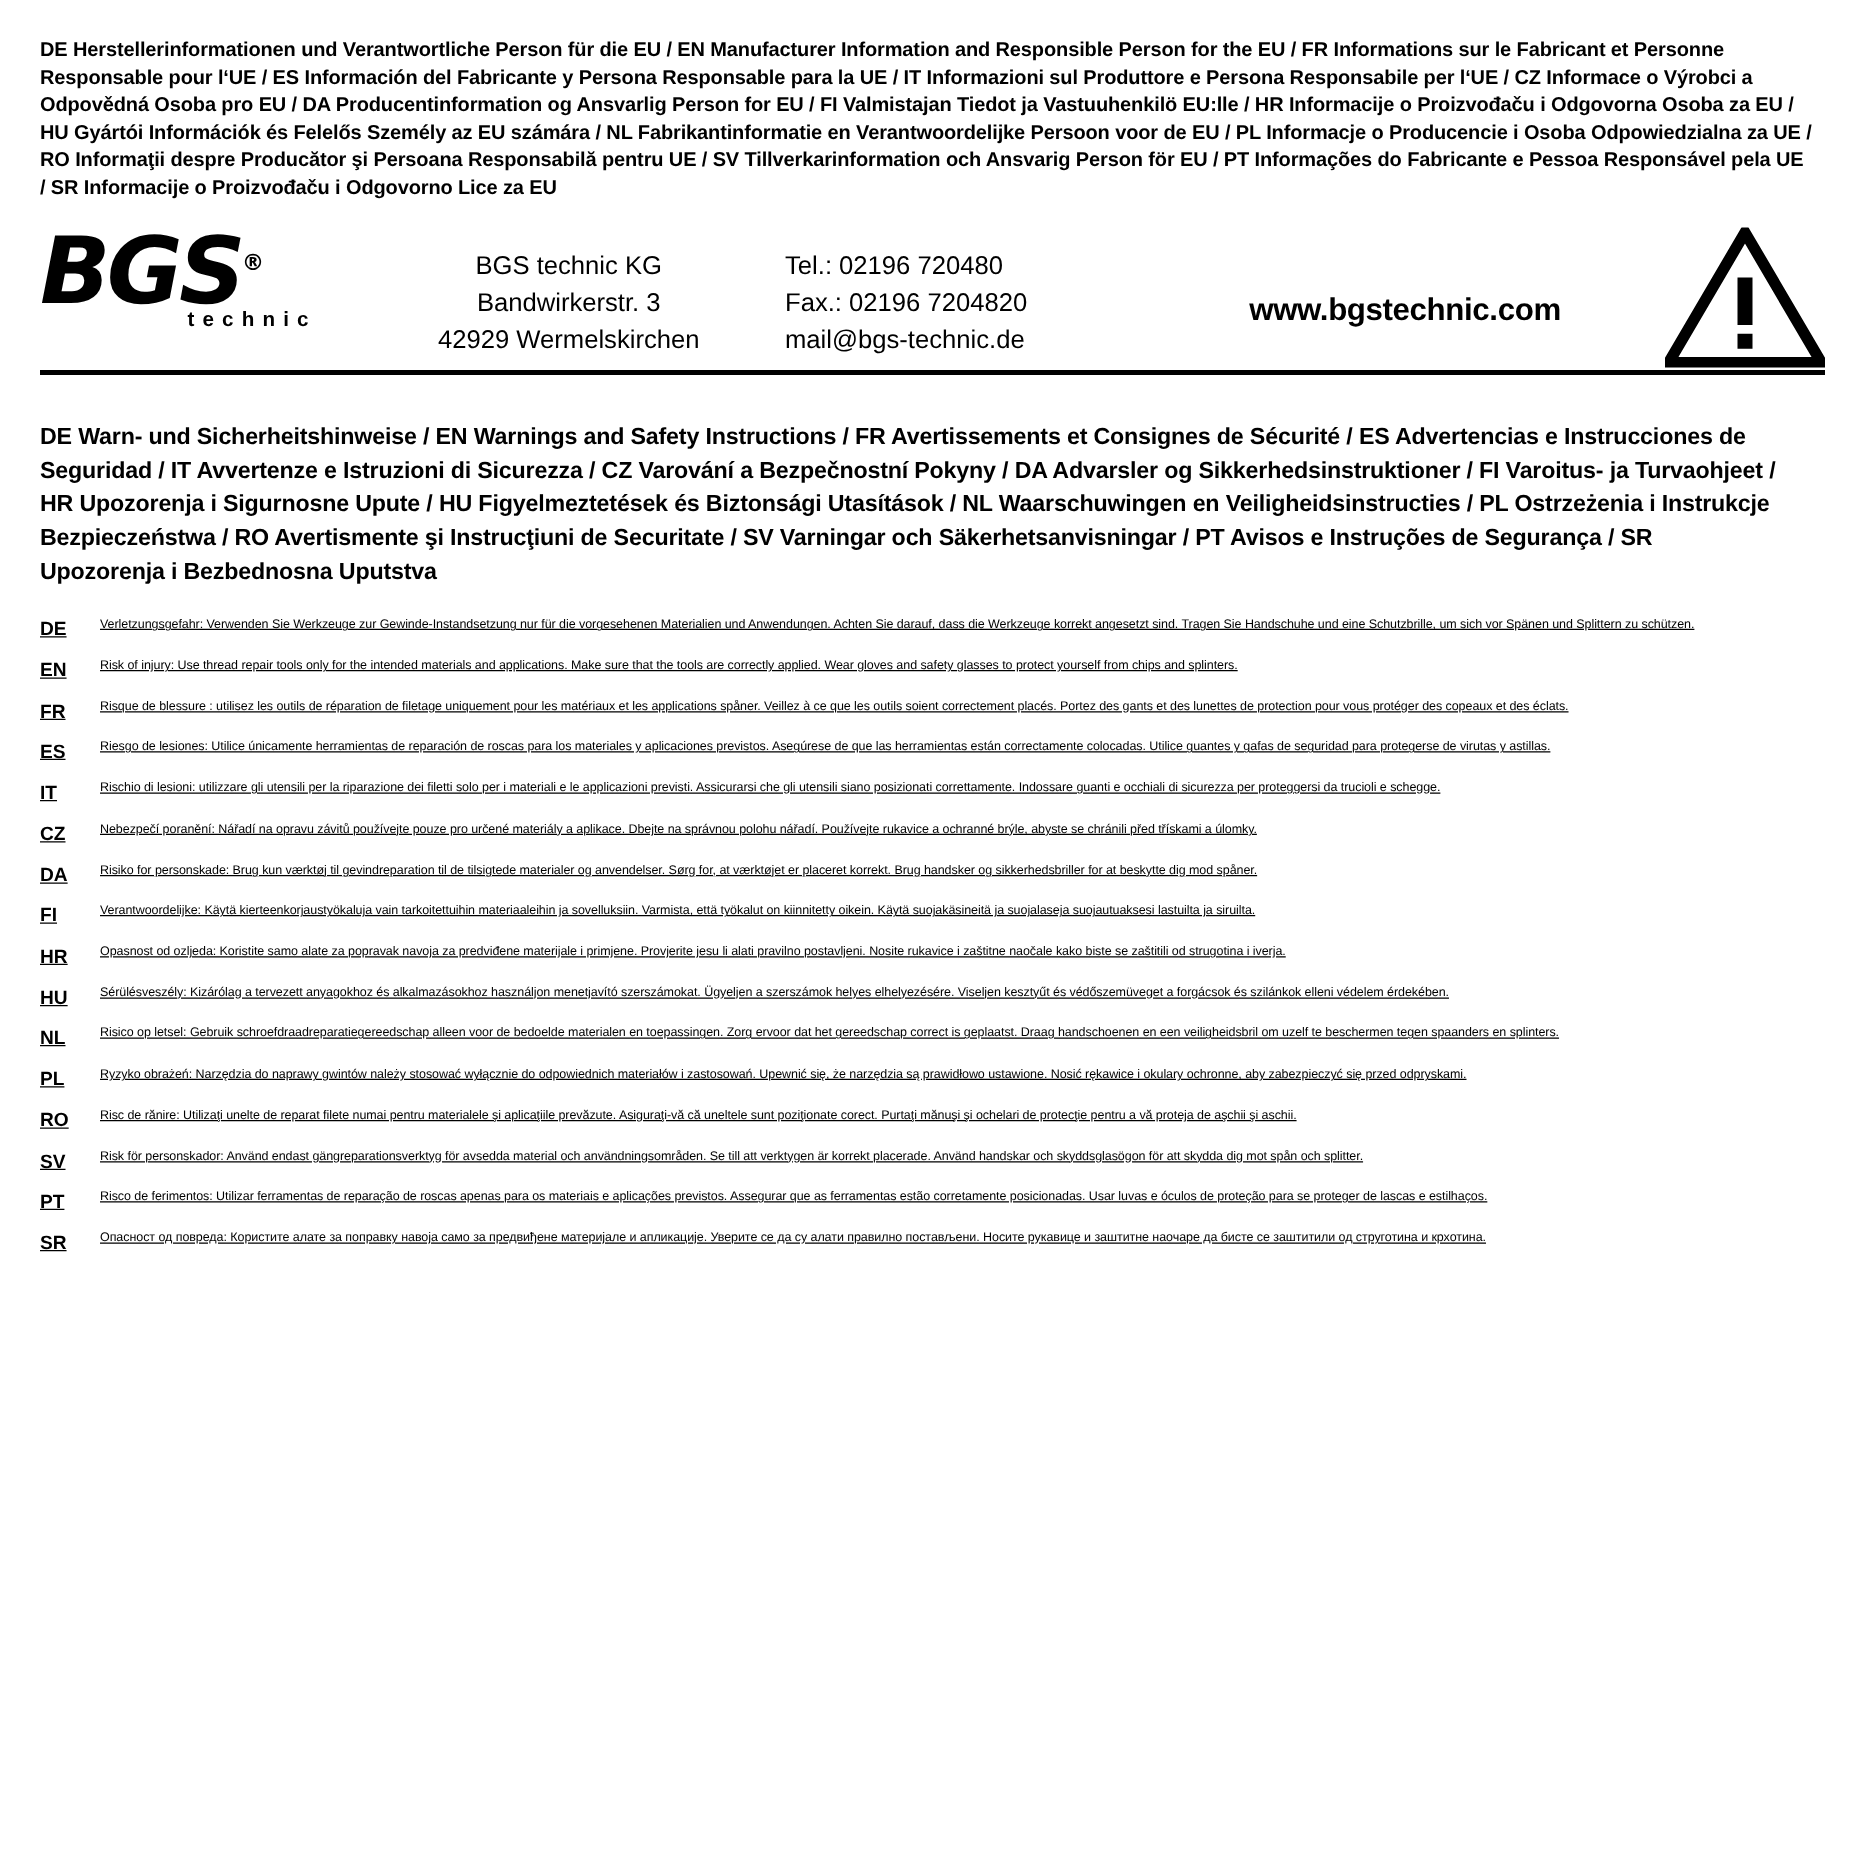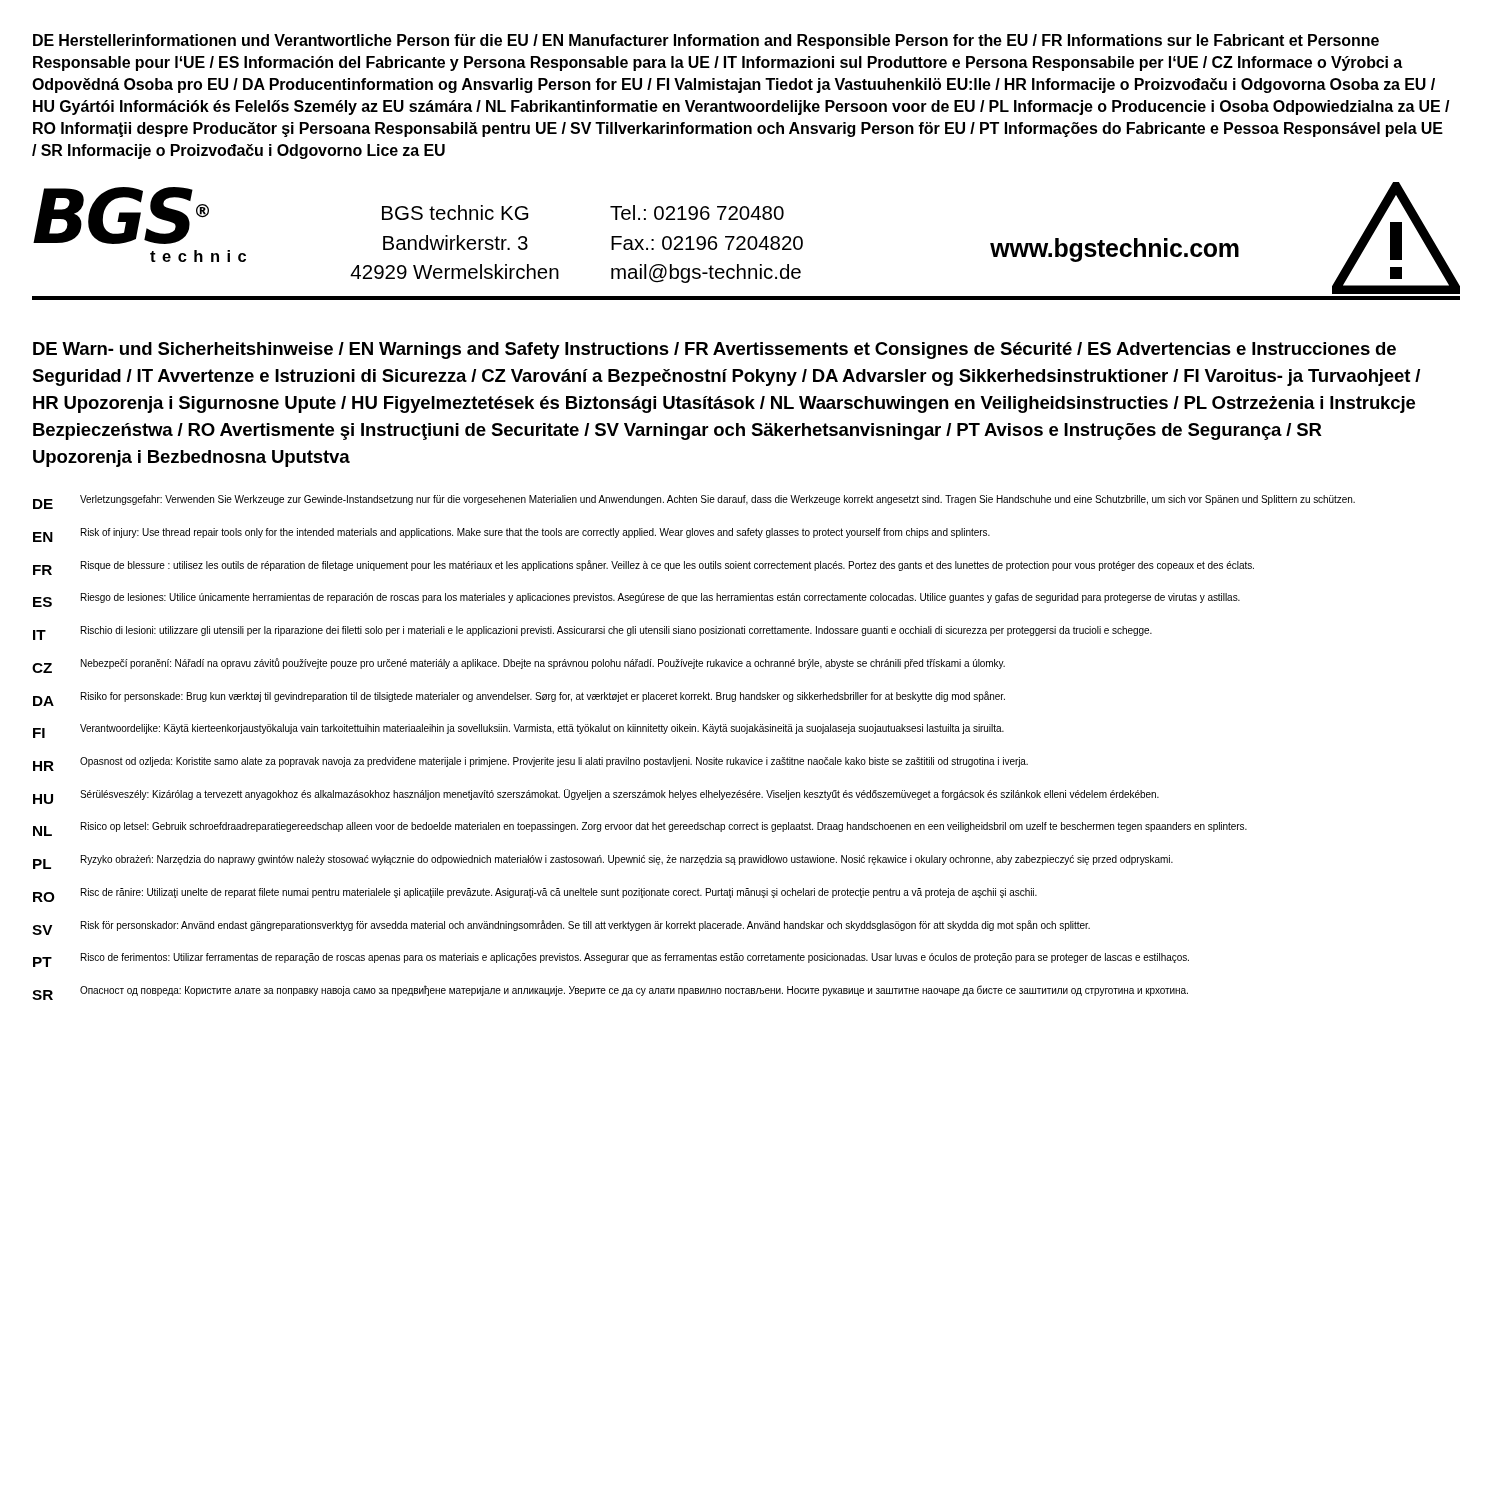--- a/index.html
+++ b/index.html
@@ -103,20 +103,21 @@
     font-weight: bold;
     line-height: 1.45;
     letter-spacing: -0.15px;
     margin: 36px 0 22px 0;
     padding-right: 35px;
   }
 
   
   .warnings {
     padding-right: 38px;
+    text-decoration: underline;
   }
   .warn-row {
     display: flex;
     align-items: flex-start;
     margin-bottom: 11px;
   }
   .warn-code {
     flex: 0 0 48px;
     font-size: 15.3px;
     font-weight: bold;
@@ -141,21 +142,21 @@
 
     <div class="logo">
       <div class="logo-bgs"><span>BGS</span><span class="logo-reg">®</span></div>
       <div class="logo-technic">technic</div>
     </div>
 
     <div class="addr" style="white-space: pre-line; text-align: center;">BGS technic KG
 Bandwirkerstr. 3
 42929 Wermelskirchen</div>
 
-    <div class="contact" style="white-space: pre-line;">Tel.: 02196 720480
+    <div class="contact" style="white-space: pre-line; margin-left: 18px;">Tel.: 02196 720480
 Fax.: 02196 7204820
 mail@bgs-technic.de</div>
 
     <div class="website">www.bgstechnic.com</div>
 
     <div class="warn-triangle">
       <svg width="128" height="112" viewBox="0 0 128 112" aria-hidden="true">
         <polygon points="64,4 125,108 3,108" fill="none" stroke="#000" stroke-width="9" stroke-linejoin="miter"></polygon>
         <rect x="58" y="40" width="12" height="38" fill="#000"></rect>
         <rect x="58" y="85" width="12" height="12" fill="#000"></rect>

